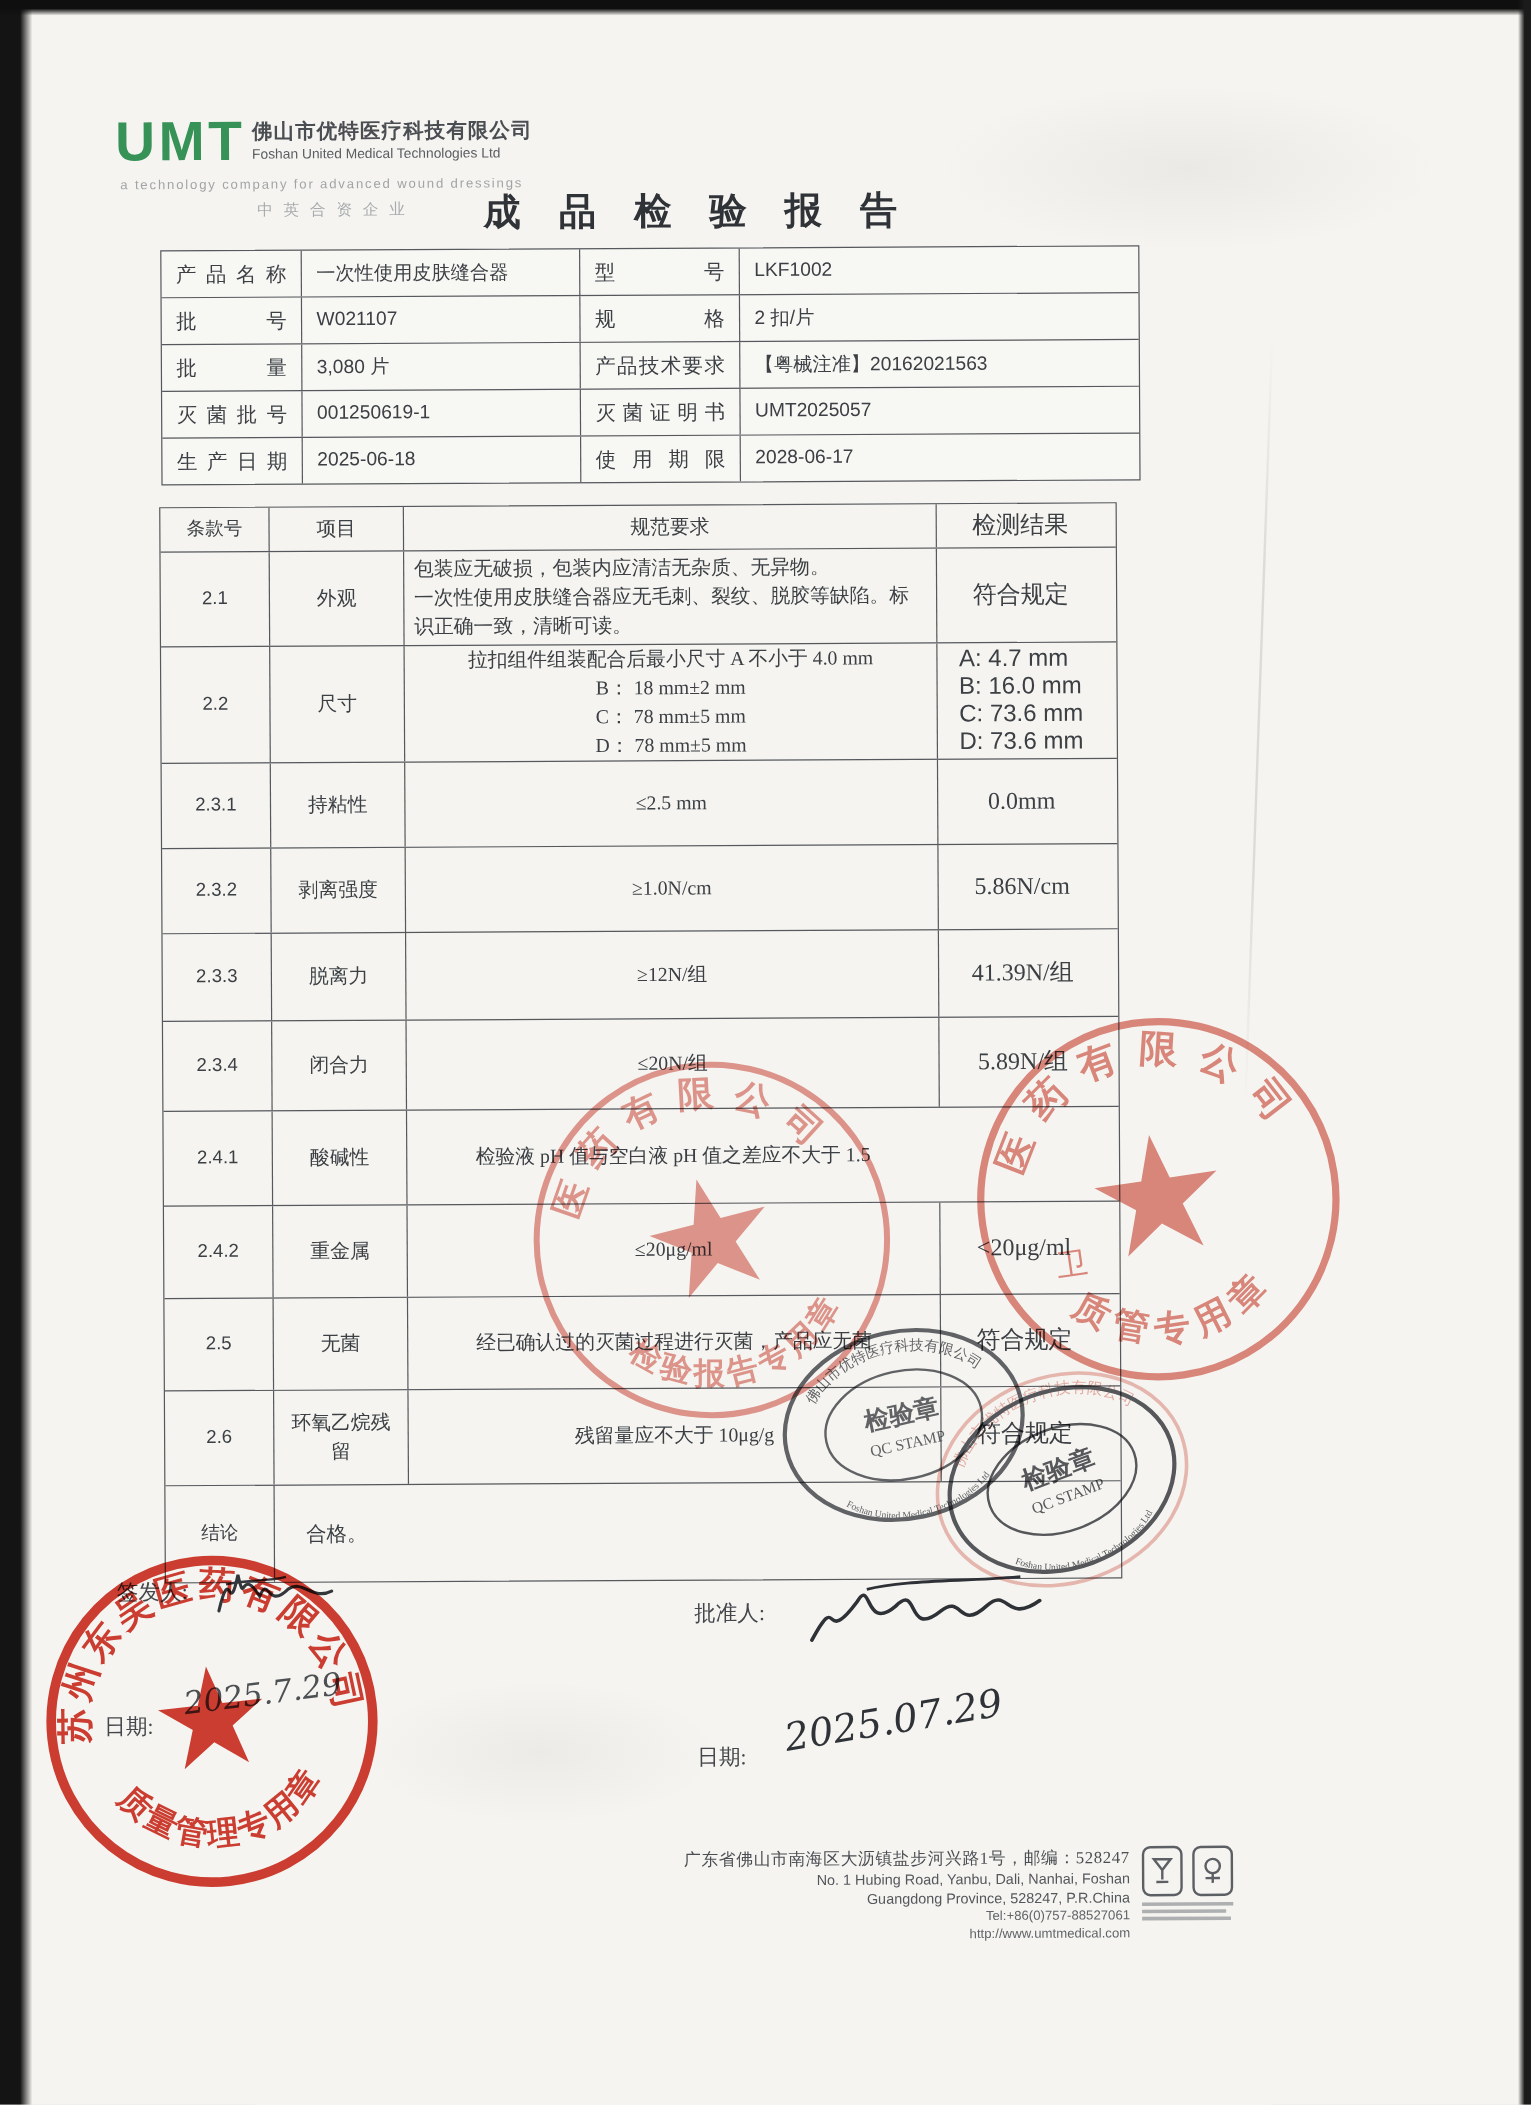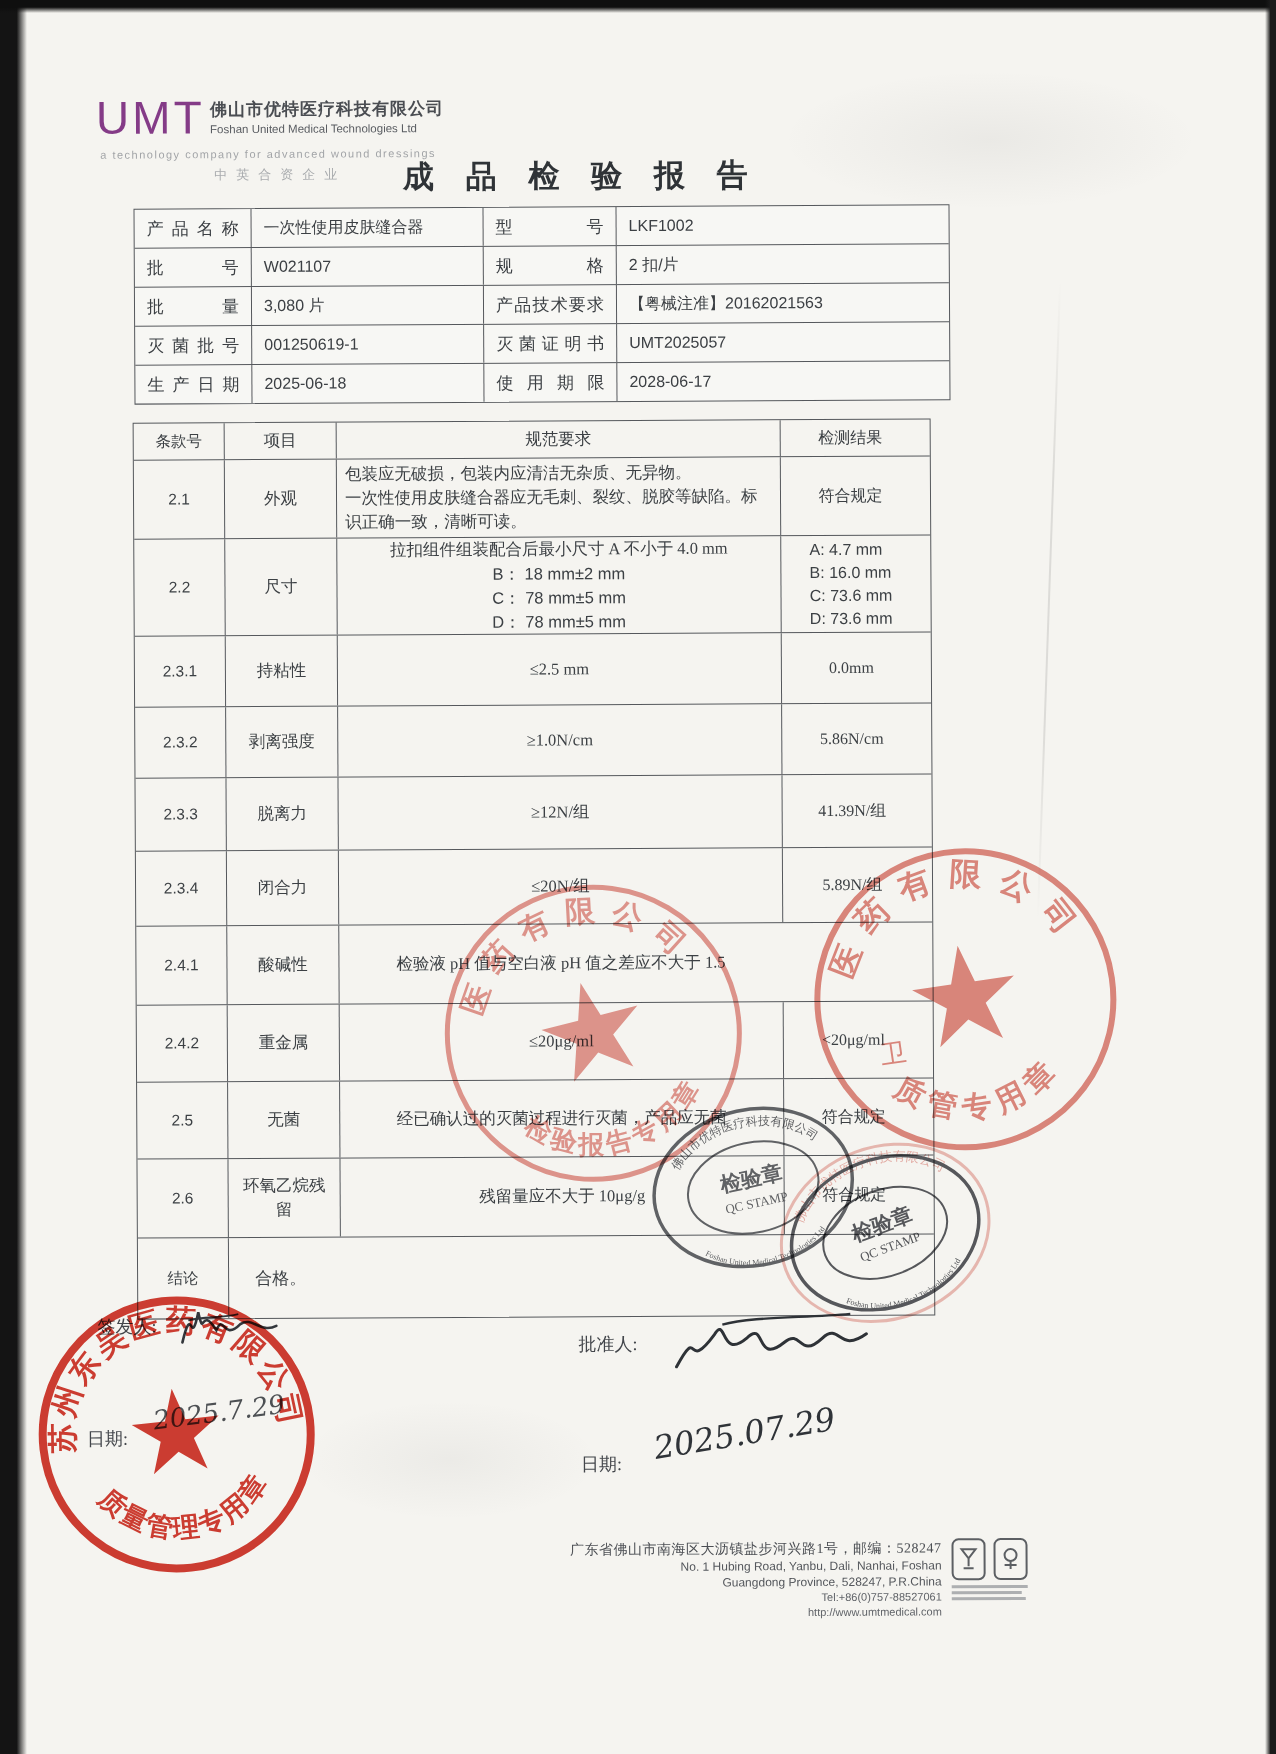--- a/index.html
+++ b/index.html
@@ -16,21 +16,21 @@
   .edge-left{left:0;top:0;width:27px;height:1754px;background:linear-gradient(90deg,#141414 62%,rgba(20,20,20,0));}
   .edge-top{left:0;top:0;width:1276px;height:13px;background:linear-gradient(#0f0f0f 55%,rgba(15,15,15,0));}
   .edge-right{right:0;top:0;width:11px;height:1754px;background:linear-gradient(270deg,#1b1b1b 50%,rgba(27,27,27,0));}
   .smudge{position:absolute;z-index:1;pointer-events:none;}
   .smudge-tr{left:780px;top:70px;width:420px;height:140px;background:radial-gradient(ellipse at center,rgba(60,60,60,.06),rgba(0,0,0,0) 70%);}
   .crease{left:1048px;top:280px;width:2px;height:640px;background:linear-gradient(rgba(0,0,0,0),rgba(0,0,0,.10) 30%,rgba(0,0,0,.10) 70%,rgba(0,0,0,0));transform:rotate(2deg);}
   .smudge-mid{left:300px;top:1400px;width:300px;height:120px;background:radial-gradient(ellipse at center,rgba(60,60,60,.05),rgba(0,0,0,0) 70%);}
 
   
   .logo{position:absolute;left:100px;top:88px;font-family:"Liberation Sans",sans-serif;
-    font-size:46px;font-weight:400;letter-spacing:3px;color:#701a75;opacity:.85;}
+    font-size:46px;font-weight:700;letter-spacing:3px;color:#15803d;opacity:.85;}
   .company-cn{position:absolute;left:214px;top:96px;font-size:17px;font-weight:bold;color:#4a4d52;letter-spacing:1px;}
   .company-en{position:absolute;left:214px;top:121px;font-size:11.5px;color:#5a5d62;font-family:"Liberation Sans",sans-serif;}
   .tagline{position:absolute;left:104px;top:146px;font-size:11px;color:#8d9095;letter-spacing:1.5px;opacity:.8;font-family:"Liberation Sans",sans-serif;}
   .jv-note{position:absolute;left:218px;top:164px;font-size:13px;color:#9b9ea2;letter-spacing:9px;opacity:.85;}
 
   .doc-title{position:absolute;left:0;top:155px;width:1170px;text-align:center;
     font-size:31px;font-weight:bold;letter-spacing:12px;color:#2f3337;}
 
   
   .info-table{position:absolute;left:137px;top:206px;width:816px;border:1.6px solid #55585c;box-sizing:border-box;background:rgba(255,255,255,.25);}
@@ -47,25 +47,25 @@
   
   .spec-table{position:absolute;left:135px;top:420px;width:798px;border:1.6px solid #55585c;box-sizing:border-box;}
   .srow{display:flex;border-top:1.4px solid #55585c;}
   .srow:first-child{border-top:none;}
   .scell{display:flex;flex-direction:column;justify-content:center;align-items:center;
     border-left:1.4px solid #55585c;box-sizing:border-box;padding:3px 8px;font-size:16.5px;line-height:24px;text-align:center;}
   .scell:first-child{border-left:none;}
   .c-clause{width:90px;font-family:"Liberation Sans",sans-serif;font-size:15.5px;}
   .c-item{width:112px;font-family:Liberation Serif, serif;}
   .c-req{width:444px;}
-  .c-res{width:140px;font-size:16px;}
+  .c-res{width:140px;font-size:20px;}
   .c-req.leftalign{align-items:flex-start;text-align:left;}
   .hrow{height:36px;}
   .hrow .scell{justify-content:center;}
-  .resline{font-family:Liberation Sans, sans-serif;}
+  .resline{font-family:Liberation Serif, serif;}
   .res-block{text-align:left;line-height:23px;font-family:"Liberation Sans",sans-serif;}
   .concl-val{flex:1;border-left:1.4px solid #55585c;display:flex;align-items:center;padding-left:26px;font-size:17px;box-sizing:border-box;}
 
   
   .sig-label{position:absolute;font-size:18px;color:#43464b;}
   .hand{position:absolute;color:#2f3338;font-style:italic;font-family:"DejaVu Serif",serif;}
   .sig-svg{position:absolute;}
 
   
   .footer-block{position:absolute;top:1541px;left:478px;width:460px;text-align:right;color:#54575c;}

